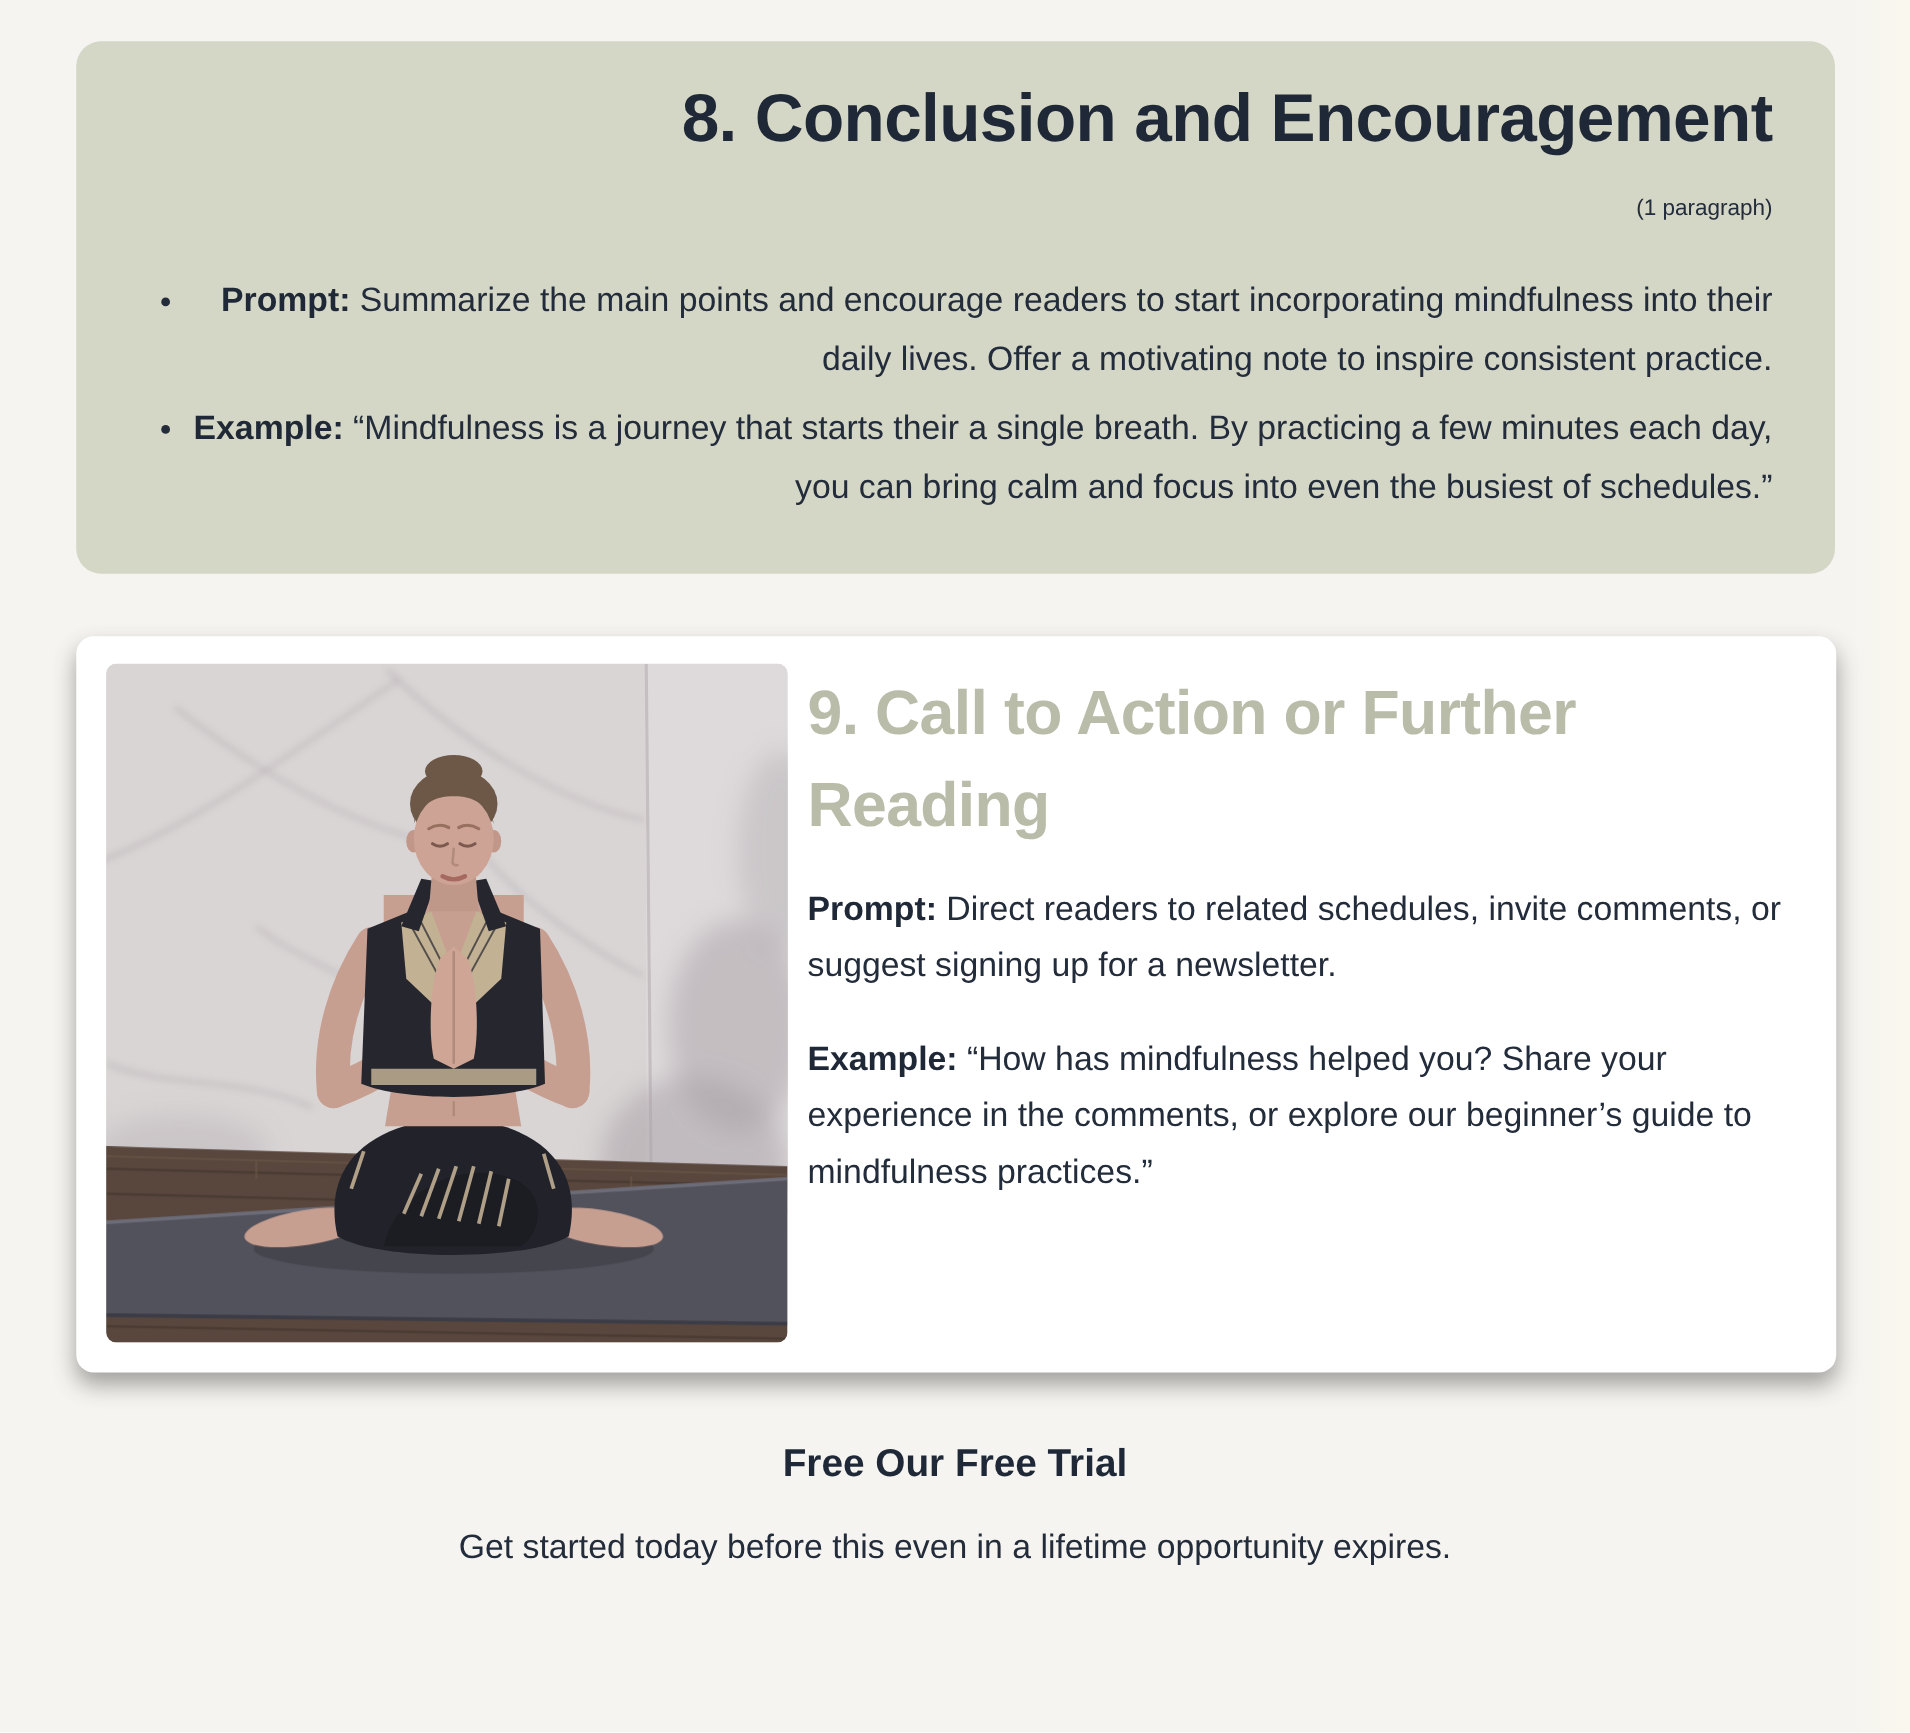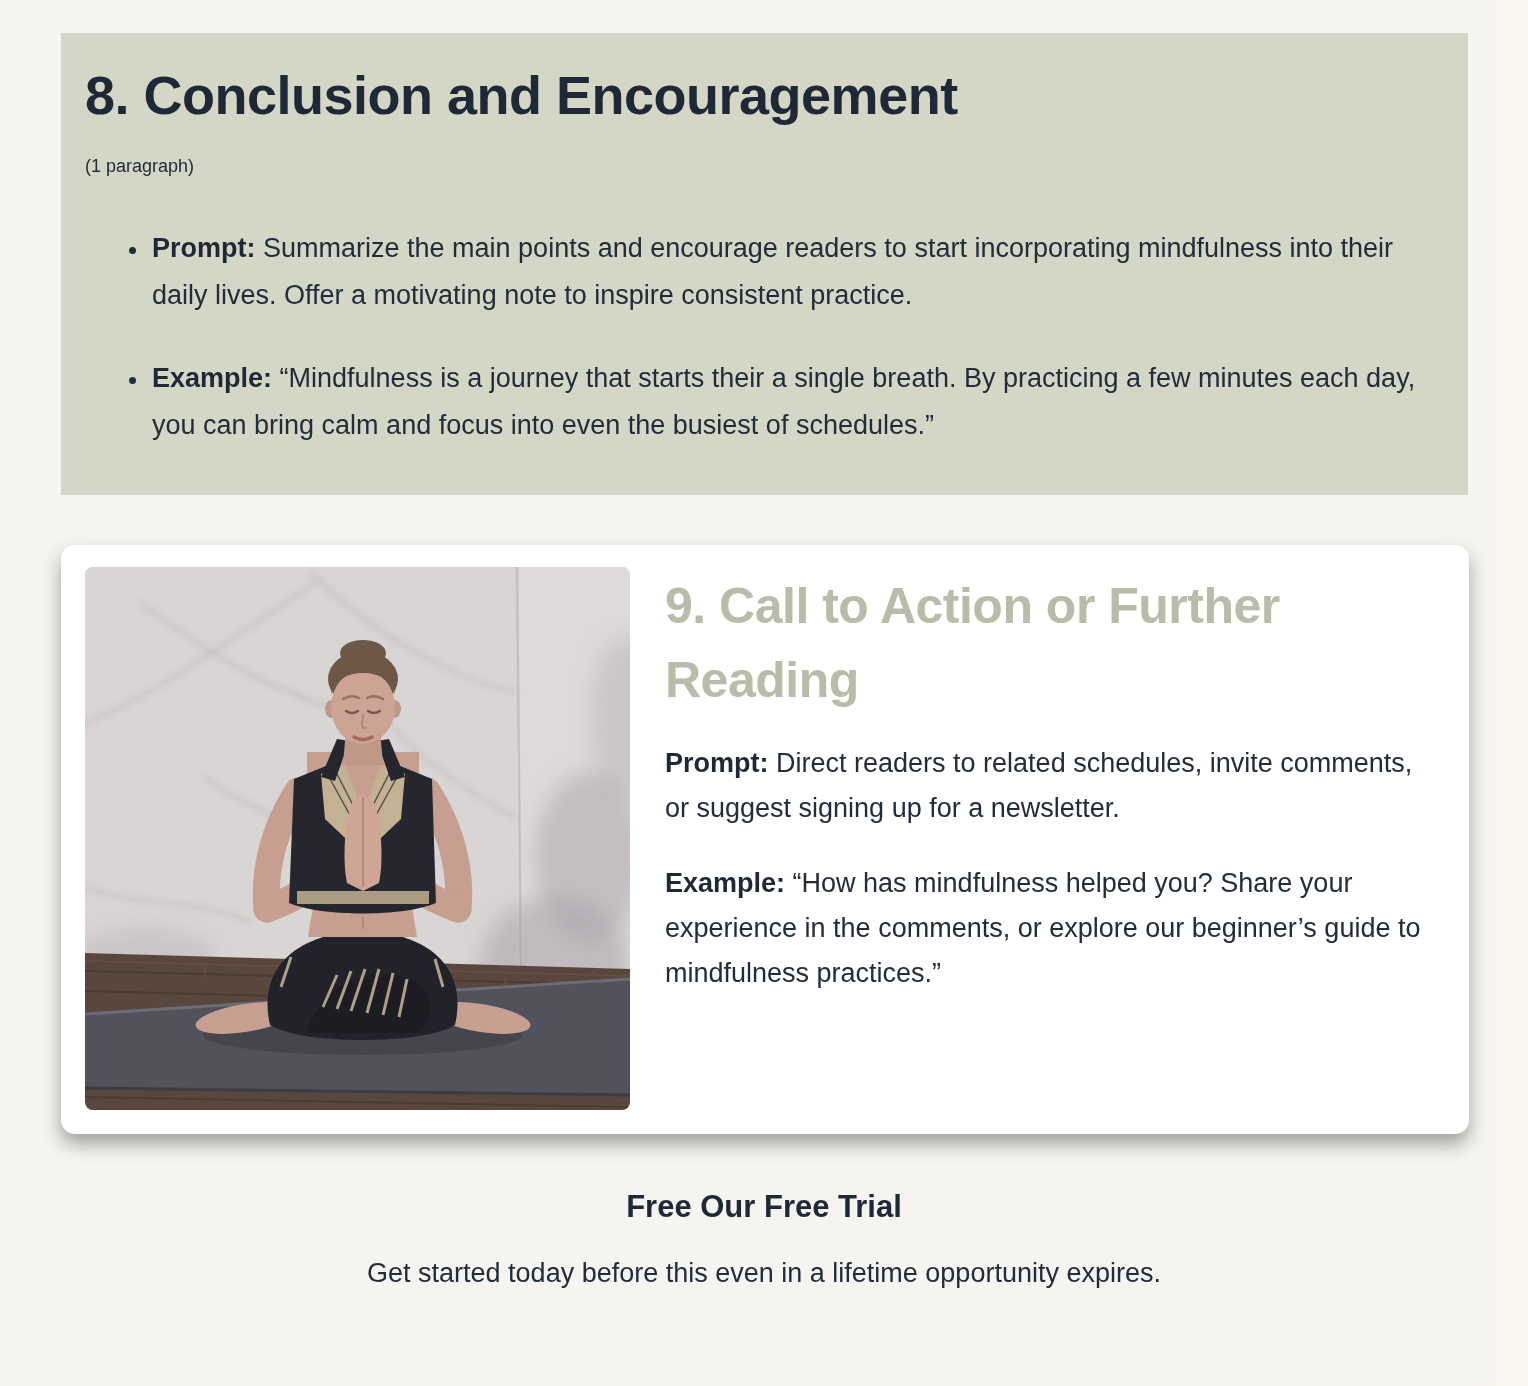--- a/index.html
+++ b/index.html
@@ -10,22 +10,23 @@
     background: linear-gradient(90deg, #f6f4f0 0%, #f6f4f0 97%, #faf7ee 100%);
     font-family: "Liberation Sans", sans-serif;
     color: #232c3a;
   }
   .page { padding: 33px 0 20px; }
 
   
   .card-green {
     margin: 0 60px 0 61px;
     background: #d4d6c6;
-    border-radius: 0;
+    border-radius: 20px;
     padding: 30px 50px 38px 24px;
+    text-align: right;
   }
   .card-green h2 {
     margin: 0 0 16px;
     font-size: 54px;
     line-height: 64px;
     font-weight: 600;
     letter-spacing: -0.5px;
     color: #1f2836;
   }
   .card-green .sub {
@@ -36,38 +37,37 @@
   .card-green ul {
     margin: 28px 0 0;
     padding: 0 0 0 65px;
     list-style: disc;
   }
   .card-green li {
     font-size: 27px;
     line-height: 47px;
     margin-bottom: 8px;
     padding-left: 2px;
-    margin-top: 36px;
   }
   .card-green li::marker { color: #232c3a; font-size: 24px; }
   .card-green .seo {
     margin: 24px 0 0;
     font-size: 27px;
     line-height: 47px;
   }
   strong.lbl { font-weight: 700; color: #1f2836; }
 
   
   .card-white {
     margin: 50px 59px 0 61px;
     background: #ffffff;
     border-radius: 14px;
     padding: 22px 26px 24px 24px;
     display: flex;
-    gap: 35px;
+    gap: 16px;
     box-shadow: 0 10px 18px rgba(60, 60, 60, 0.45);
   }
   .photo-wrap {
     flex: none;
     width: 545px;
     height: 543px;
     border-radius: 8px;
     overflow: hidden;
     background: #d9d5d5;
   }

